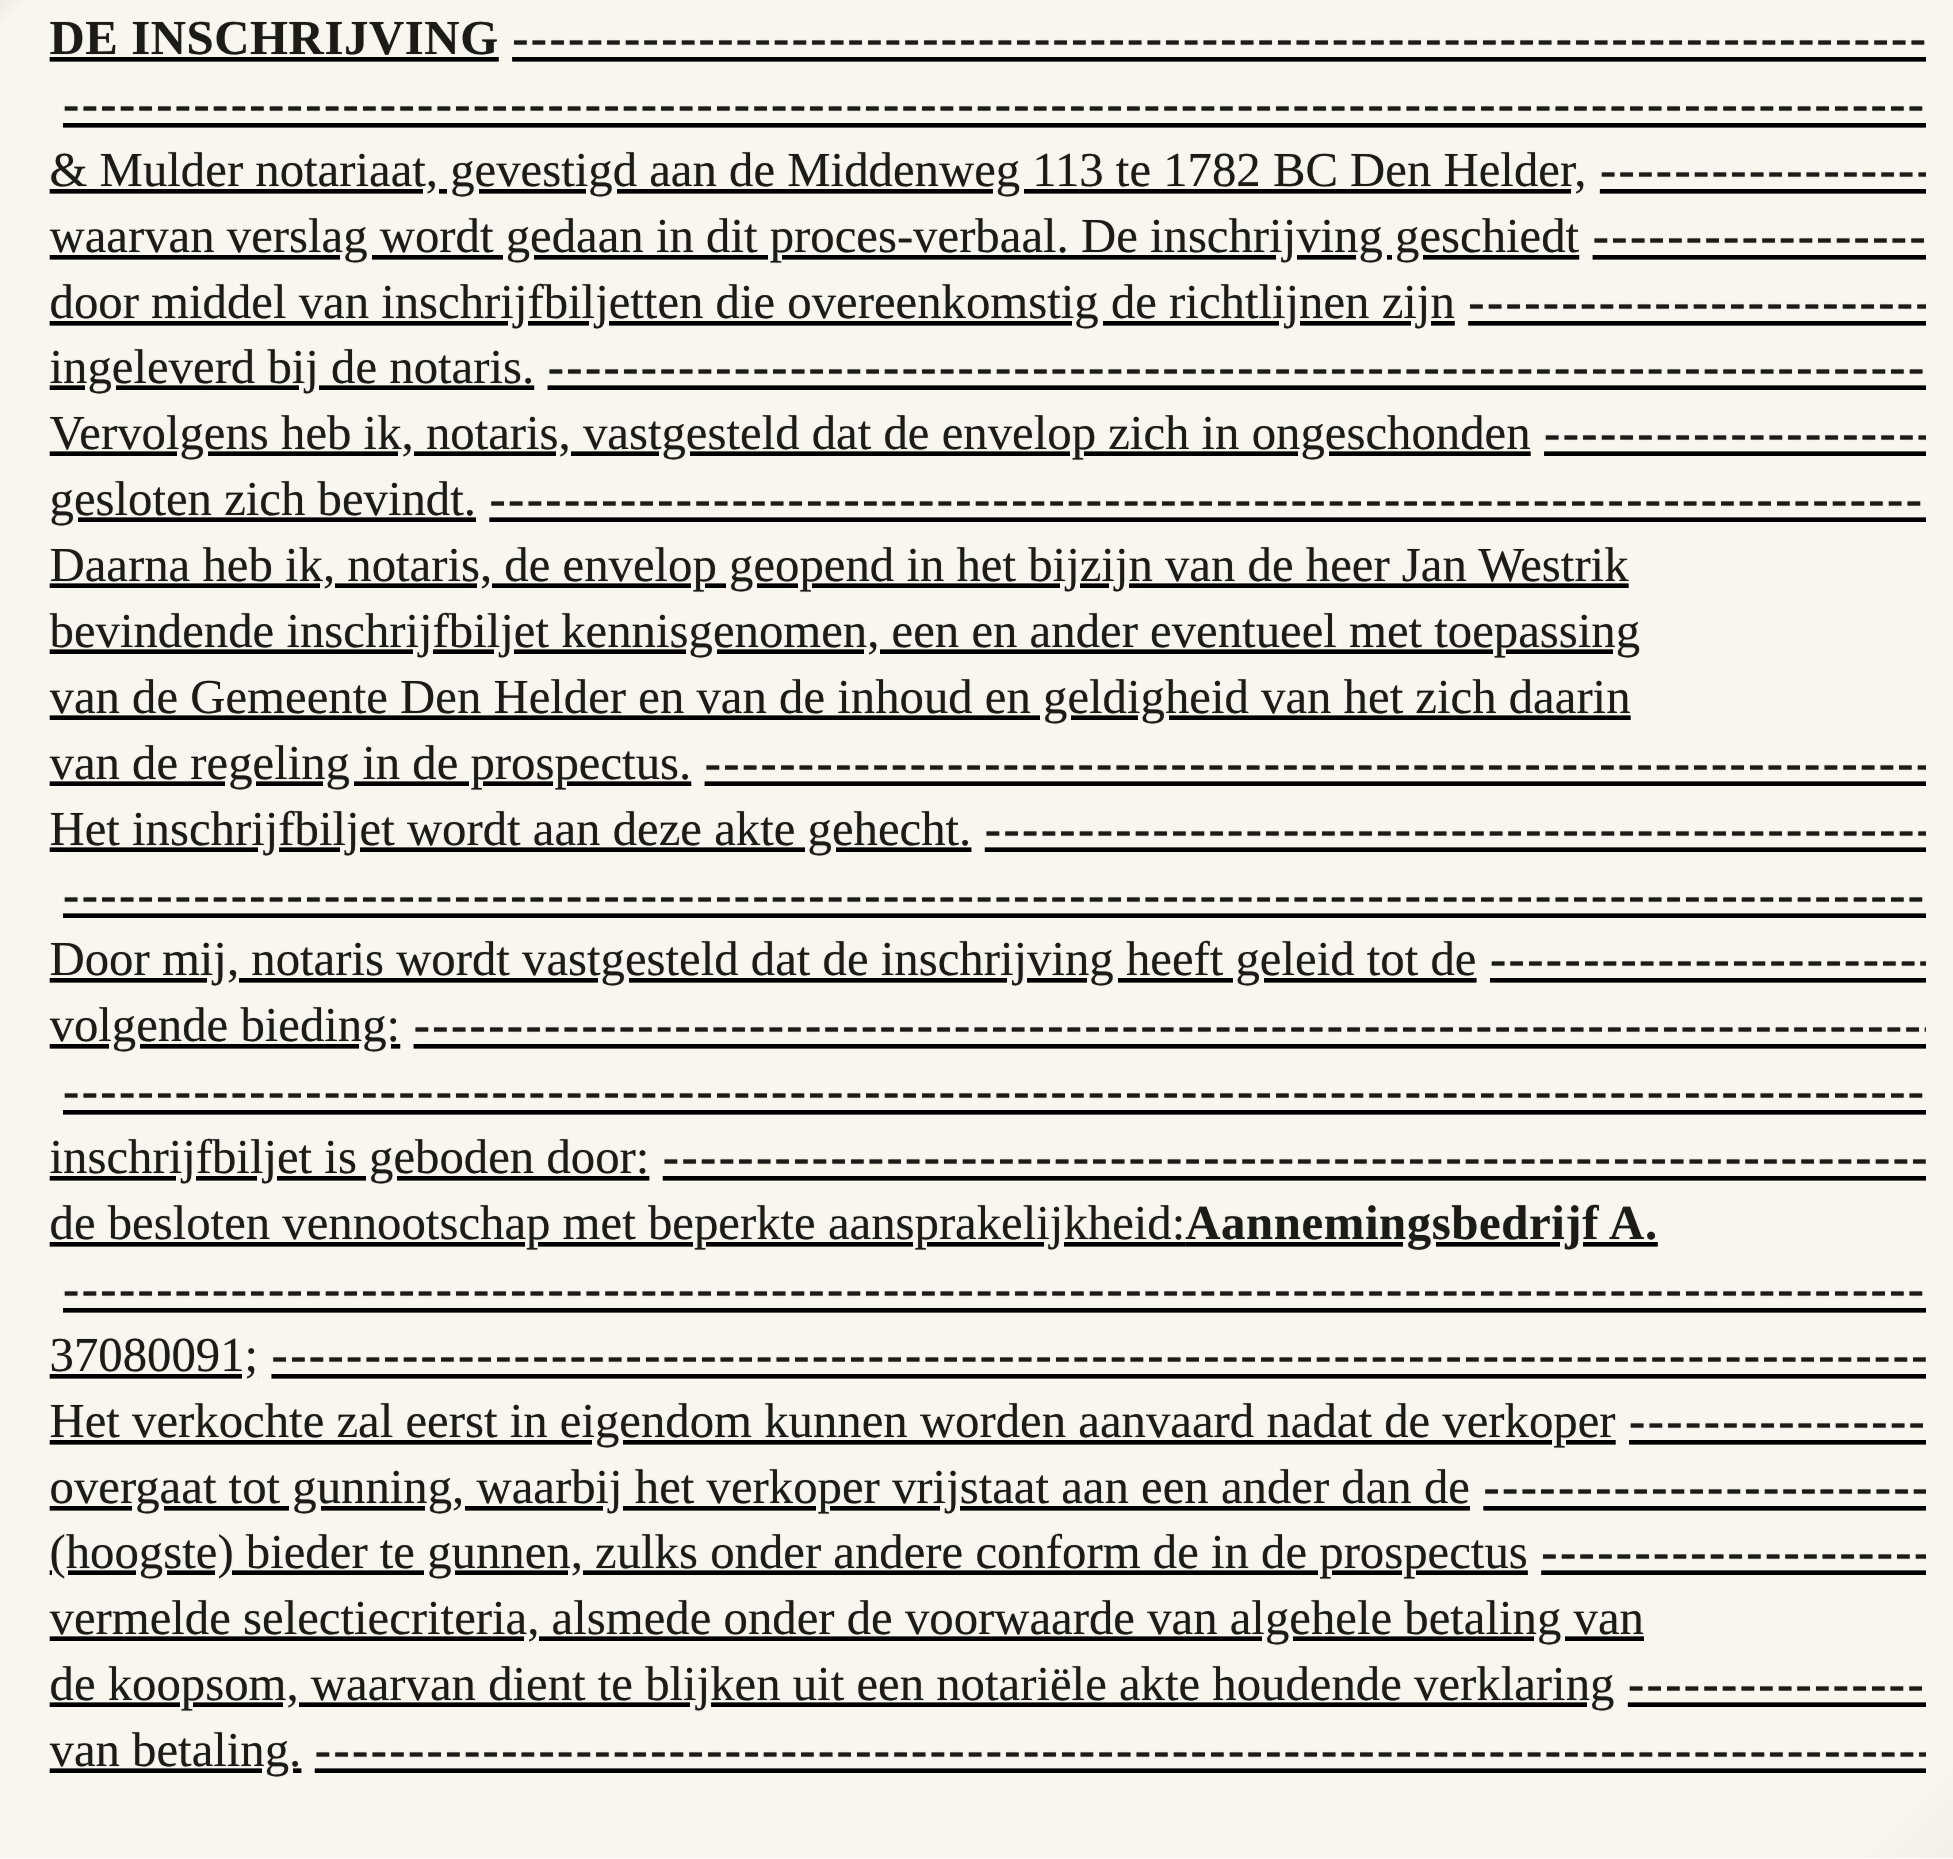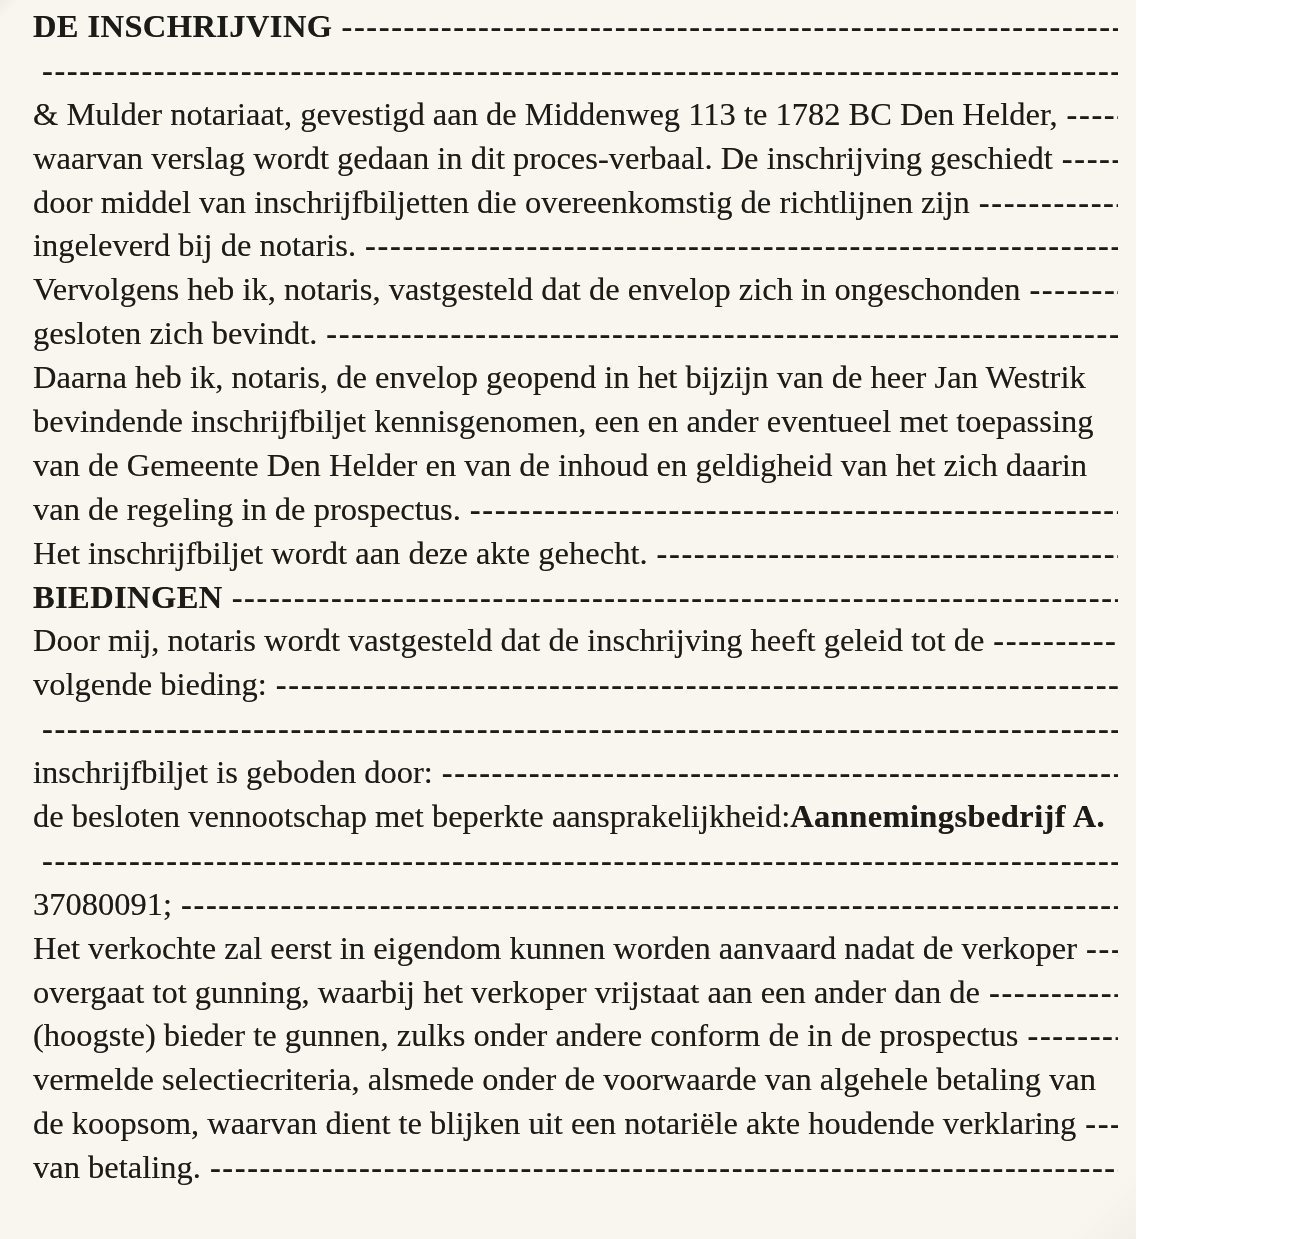--- a/index.html
+++ b/index.html
@@ -8,24 +8,25 @@
     padding: 0;
   }
   body {
     width: 1302px;
     height: 1239px;
     overflow: hidden;
     font-family: "Liberation Serif", "DejaVu Serif", serif;
   }
   .scan {
     box-sizing: border-box;
-    width: 1136px;
+    width: 1302px;
     height: 1239px;
     padding: 5px 18px 0 33px;
     background: linear-gradient(135deg, #eeece5 0px, #f8f6ef 14px, #f8f6ef 97%, #f1efe8 100%);
+    text-decoration: underline;
   }
   .line {
     display: flex;
     align-items: baseline;
     white-space: nowrap;
     overflow: hidden;
     height: 43.9px;
     line-height: 43.9px;
     font-size: 32.5px;
     color: #1d1b17;
@@ -93,21 +94,20 @@
       </div>
       <div class="line">
         <span class="seg">van de regeling in de prospectus.</span>
         <span class="dashfill">------------------------------------------------------------------------------------------------------------------------</span>
       </div>
       <div class="line">
         <span class="seg">Het inschrijfbiljet wordt aan deze akte gehecht.</span>
         <span class="dashfill">------------------------------------------------------------------------------------------------------------------------</span>
       </div>
       <div class="line">
-        <span class="seg bold">BIEDINGEN</span>
         <span class="dashfill">------------------------------------------------------------------------------------------------------------------------</span>
       </div>
       <div class="line">
         <span class="seg">Door mij, notaris wordt vastgesteld dat de inschrijving heeft geleid tot de</span>
         <span class="dashfill">------------------------------------------------------------------------------------------------------------------------</span>
       </div>
       <div class="line">
         <span class="seg">volgende bieding:</span>
         <span class="dashfill">------------------------------------------------------------------------------------------------------------------------</span>
       </div>

